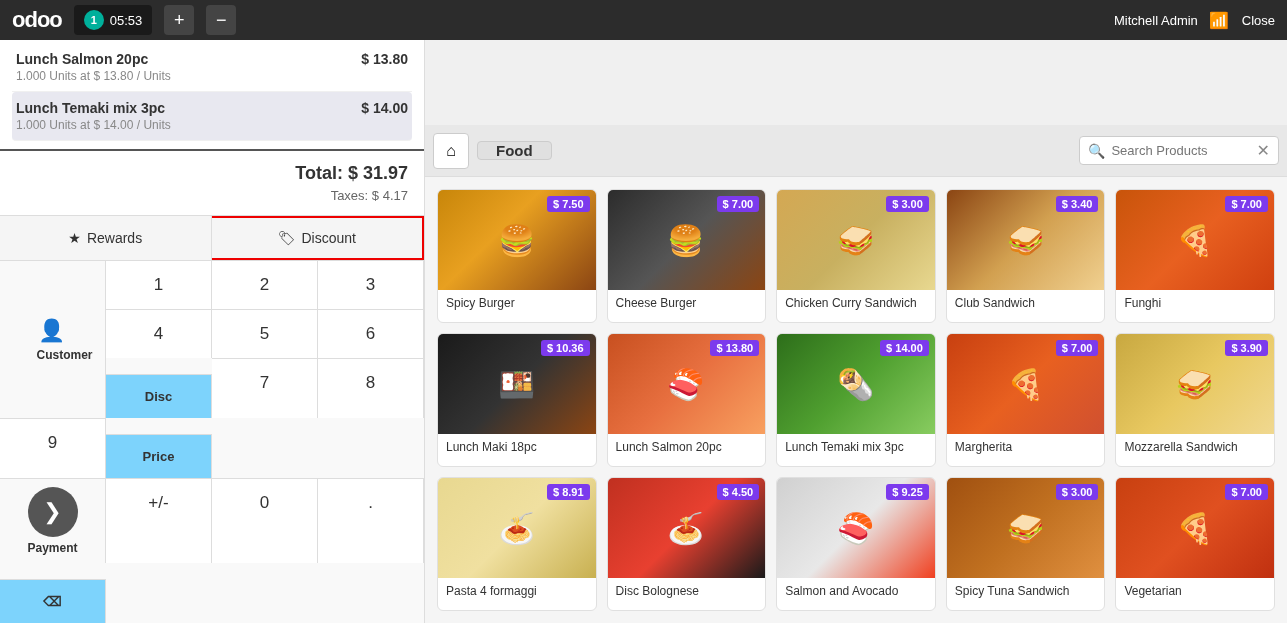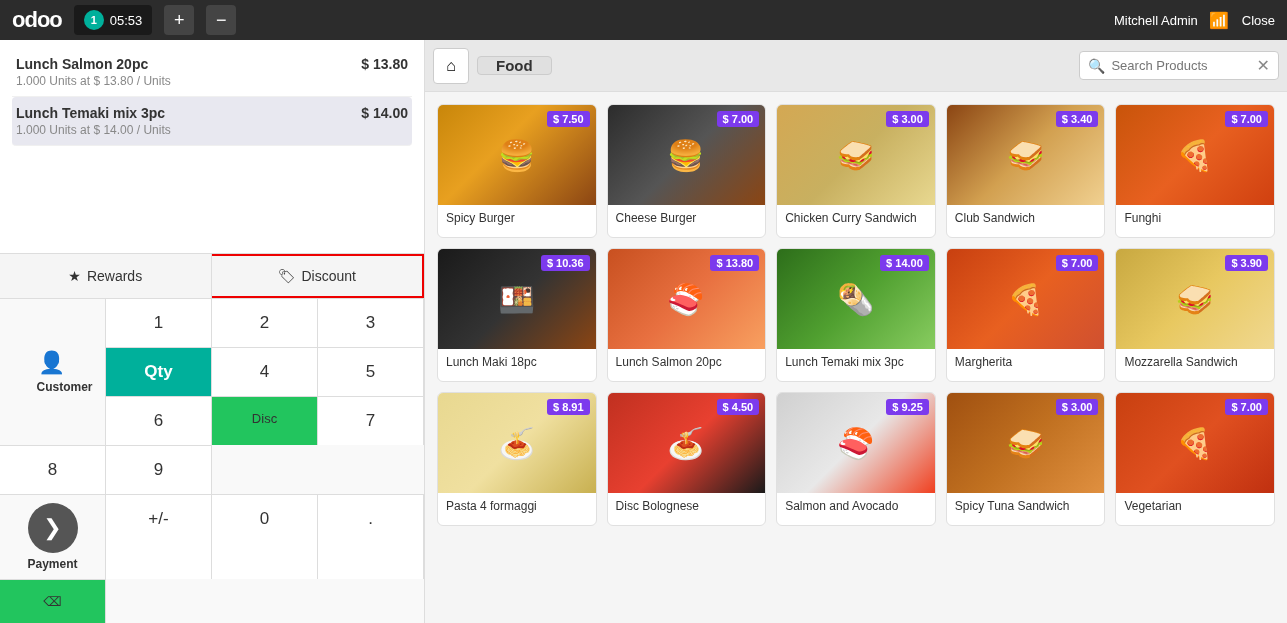--- a/index.html
+++ b/index.html
@@ -52,21 +52,21 @@
       font-size: 18px;
       display: flex;
       align-items: center;
       justify-content: center;
     }
     .top-bar-right { display: flex; align-items: center; gap: 12px; color: white; font-size: 13px; }
     .close-btn { color: white; background: none; border: none; cursor: pointer; font-size: 13px; }
     .wifi-icon { color: white; font-size: 16px; }
 
     
-    .main { display: flex; flex: 1; overflow: hidden; }
+    .main { display: flex; flex: 1; overflow: hidden; align-items: flex-end; }
 
     
     .left-panel {
       width: 425px;
       background: white;
       display: flex;
       flex-direction: column;
       border-right: 1px solid #ddd;
       flex-shrink: 0;
     }
@@ -119,21 +119,21 @@
       font-size: 17px;
       font-weight: 500;
       color: #333;
       cursor: pointer;
       border-right: 1px solid #ddd;
       border-top: 1px solid #ddd;
       background: white;
       user-select: none;
     }
     .num-key.qty-key { background: #00b09b; color: white; font-weight: 700; }
-    .num-key.action-key { background: #22c55e; color: #333; font-size: 13px; font-weight: 400; }
+    .num-key.action-key { background: #7dd3fc; color: #333; font-size: 13px; font-weight: 700; margin-top: 16px; }
     .payment-area {
       grid-column: 1;
       display: flex;
       flex-direction: column;
       align-items: center;
       justify-content: center;
       padding: 8px;
       border-right: 1px solid #ddd;
       border-top: 1px solid #ddd;
     }
@@ -278,20 +278,30 @@
     <div class="order-item-detail">1.000  Units at $ 13.80 / Units</div>
   </div>
         <div class="order-item selected">
     <div class="order-item-top">
       <span class="order-item-name">Lunch Temaki mix 3pc</span>
       <span class="order-item-price">$ 14.00</span>
     </div>
     <div class="order-item-detail">1.000  Units at $ 14.00 / Units</div>
   </div>
       </div>
+    <div class="order-total">
+      <div class="total-line">
+        <span>Total:</span>
+        <span>$ 31.97</span>
+      </div>
+      <div class="tax-line">
+        <span>Taxes:</span>
+        <span>$ 4.17</span>
+      </div>
+    </div>
 
     <div class="bottom-left">
       <div class="action-btns">
         <button class="rewards-btn">
           <span>★</span>
           <span>Rewards</span>
         </button>
         <button class="discount-btn">
           <span>🏷</span>
           <span>Discount</span>
@@ -302,32 +312,32 @@
 
         <div class="customer-area">
           <span class="customer-icon">👤</span>
           <span class="customer-label">Customer</span>
         </div>
 
         <div class="num-key">1</div>
         <div class="num-key">2</div>
         <div class="num-key">3</div>
 
-        <div class="num-key qty-key">Qty</div>
 
         <div class="num-key">4</div>
         <div class="num-key">5</div>
         <div class="num-key">6</div>
 
         <div class="num-key action-key">Disc</div>
 
         <div class="num-key">7</div>
         <div class="num-key">8</div>
         <div class="num-key">9</div>
 
+        <div class="num-key action-key">Price</div>
 
         <div class="payment-area">
           <button class="payment-btn">❯</button>
           <span class="payment-label">Payment</span>
         </div>
 
         <div class="num-key">+/-</div>
         <div class="num-key">0</div>
         <div class="num-key">.</div>
 

